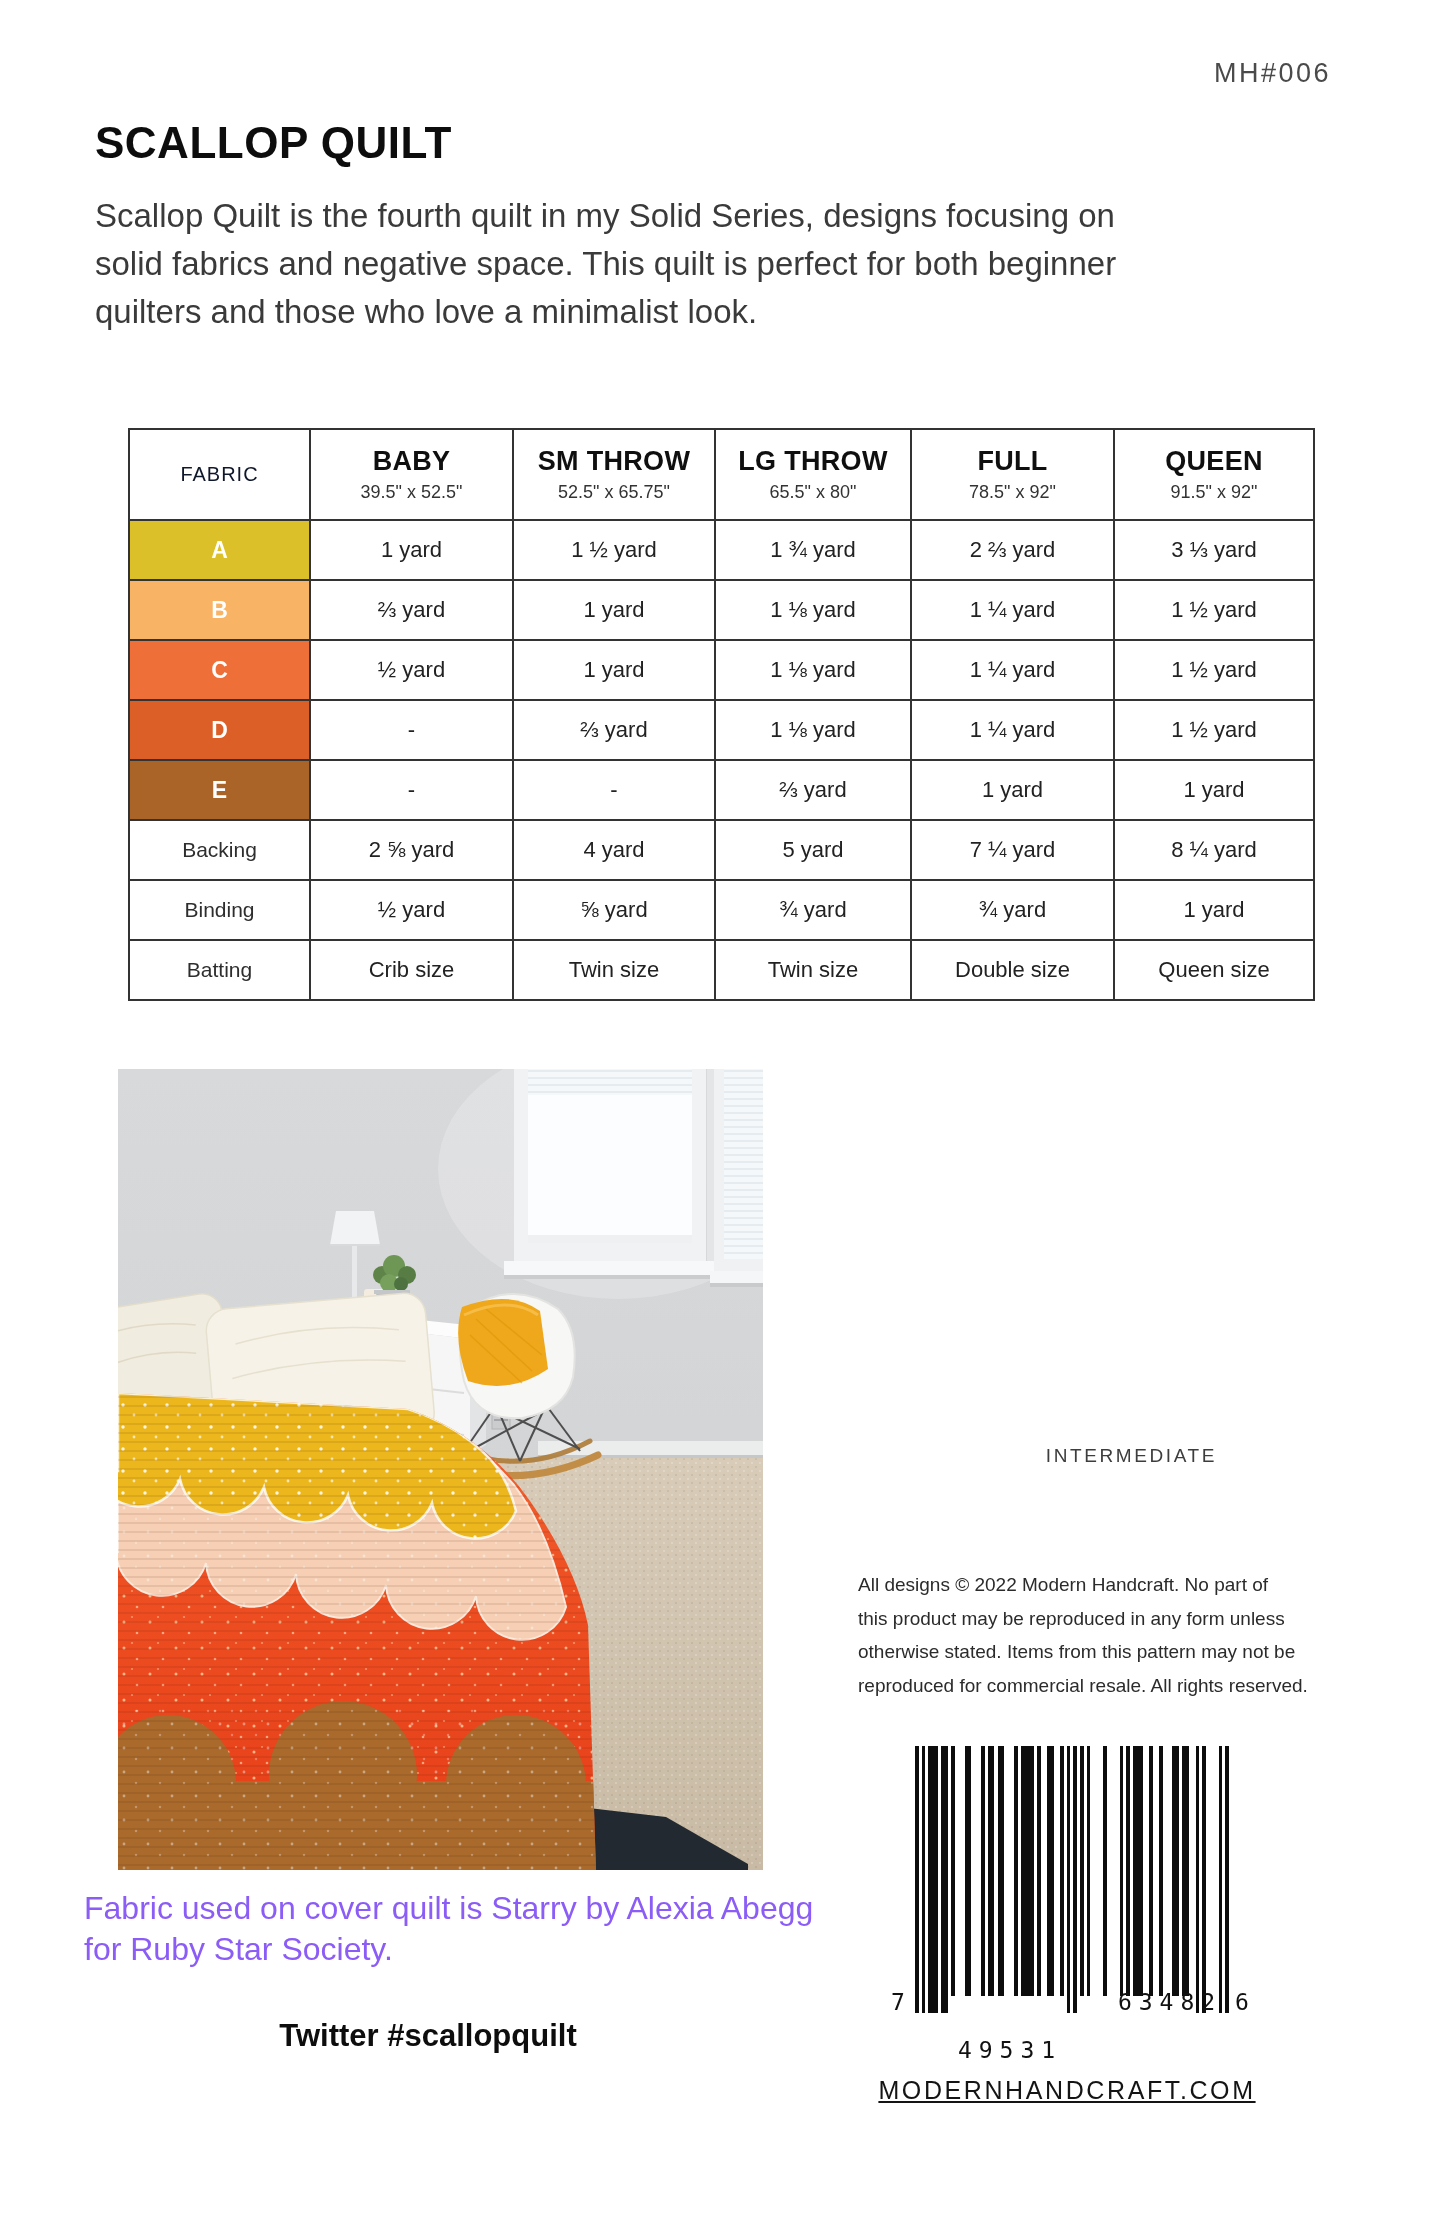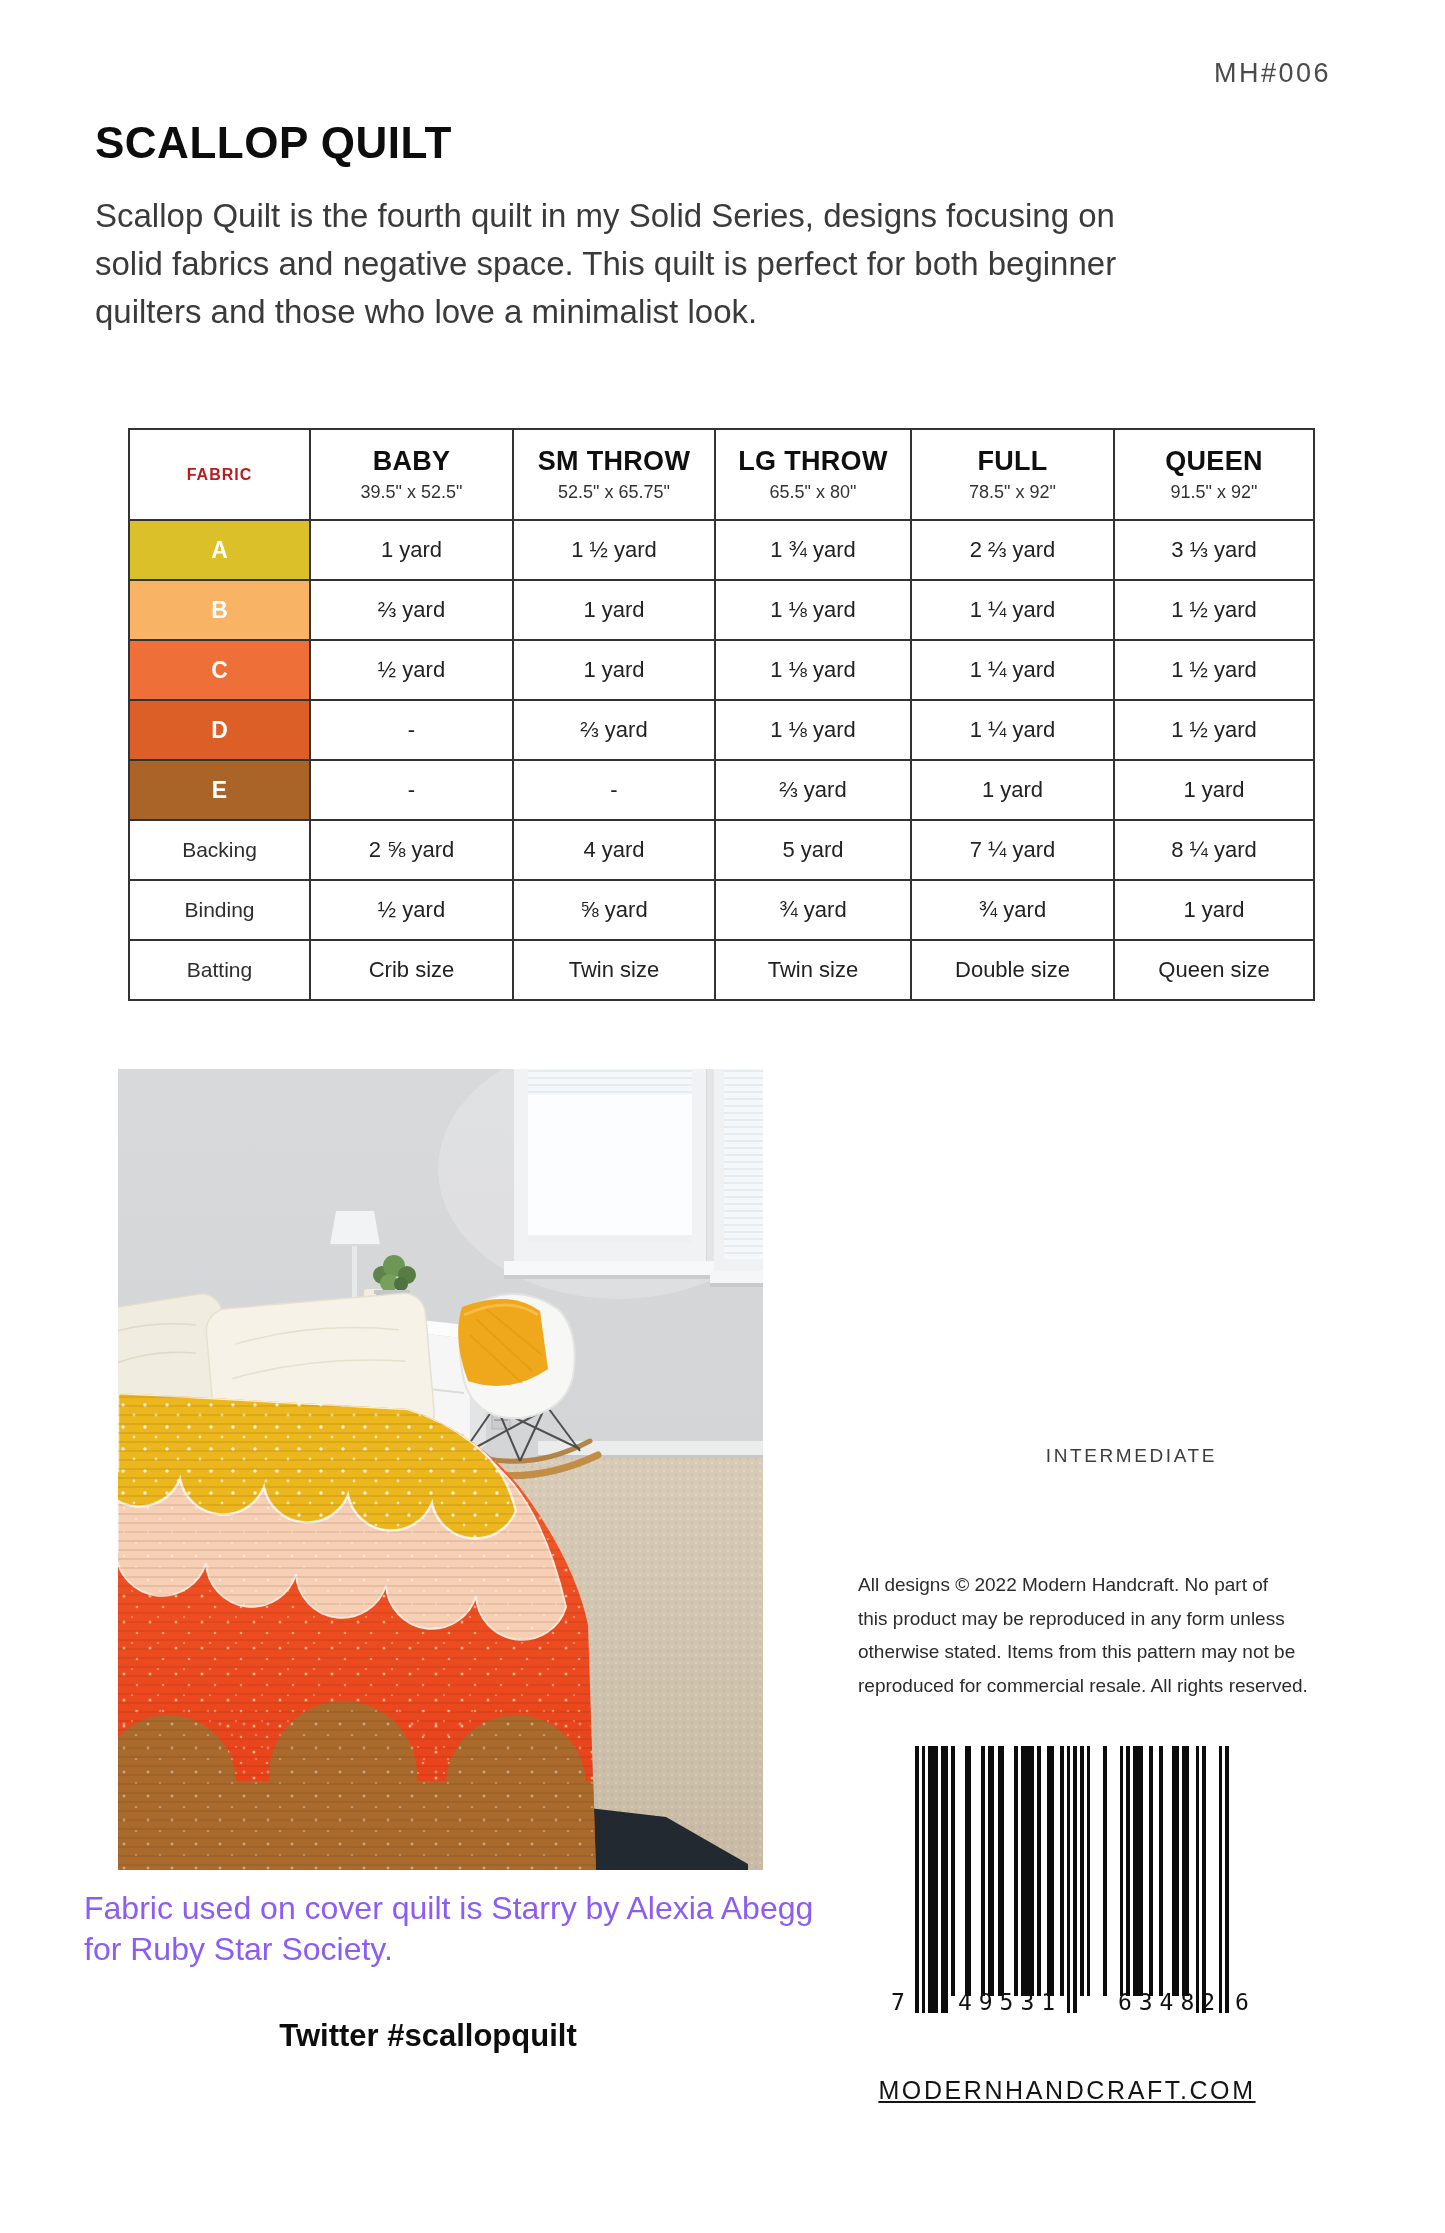--- a/index.html
+++ b/index.html
@@ -12,21 +12,21 @@
   .title{left:95px;top:118px;font-size:44px;font-weight:800;letter-spacing:.5px;color:#0d0d0d;}
   .para{left:95px;top:192px;font-size:33px;line-height:48px;color:#3a3a3a;font-weight:400;}
 
   
   .fabric-table{left:128px;top:428px;border-collapse:collapse;table-layout:fixed;}
   .fabric-table td,.fabric-table th{border:2px solid #333;text-align:center;vertical-align:middle;padding:0;}
   .fabric-table tr.hdr{height:91px;}
   .fabric-table tr.row{height:60px;}
   .col-name{font-size:27px;font-weight:800;color:#0f0f0f;letter-spacing:.3px;}
   .col-size{font-size:18px;font-weight:300;color:#333;margin-top:5px;}
-  .corner{font-size:16px;letter-spacing:1px;color:#b91c1c;font-weight:700;}
+  .corner{font-size:20px;letter-spacing:1px;color:#0f172a;font-weight:400;}
   .swatch-label{color:#fff;font-weight:700;font-size:23px;}
   .plain-label{font-size:21px;color:#2e2e2e;font-weight:300;}
   .cell-val{font-size:22px;color:#222;font-weight:300;}
 
   
   .cover-photo{left:118px;top:1069px;}
 
   
   .caption{left:84px;top:1888px;font-size:32px;line-height:41px;color:#8b5cf6;font-weight:300;}
   .share{left:96px;top:2014px;width:664px;text-align:center;font-size:31px;line-height:43px;font-weight:800;color:#0d0d0d;}
@@ -41,21 +41,21 @@
   .diff-level{text-align:right;font-size:19px;letter-spacing:2.6px;color:#3d3d3d;font-weight:300;margin-top:15px;padding-right:2px;}
 
   .legal{left:858px;top:1568px;width:468px;font-size:19px;line-height:33.5px;color:#2b2b2b;font-weight:300;}
 
   .barcode{left:905px;top:1746px;width:330px;height:300px;}
   .bars{position:absolute;left:10px;top:0;width:314px;height:268px;}
   .bar{position:absolute;top:0;width:3.5px;height:250px;background:#0c0c0c;}
   .bar.tall{height:267px;}
   .bc-digit{position:absolute;top:243px;font-family:"DejaVu Sans Mono",monospace;font-size:23px;color:#111;}
   .bc-left{left:-14px;}
-  .bc-g1{left:40px;width:130px;text-align:center;letter-spacing:7px;}
+  .bc-g1{left:40px;width:130px;text-align:center;letter-spacing:7px;margin-top:48px;}
   .bc-g2{left:200px;width:130px;text-align:center;letter-spacing:7px;}
   .bc-right{left:330px;}
 
   .website{left:846px;top:2076px;width:442px;text-align:center;font-size:25px;letter-spacing:2.6px;color:#141414;font-weight:400;text-decoration:underline;}
 </style>
 </head>
 <body>
 
 <div class="page">
 

